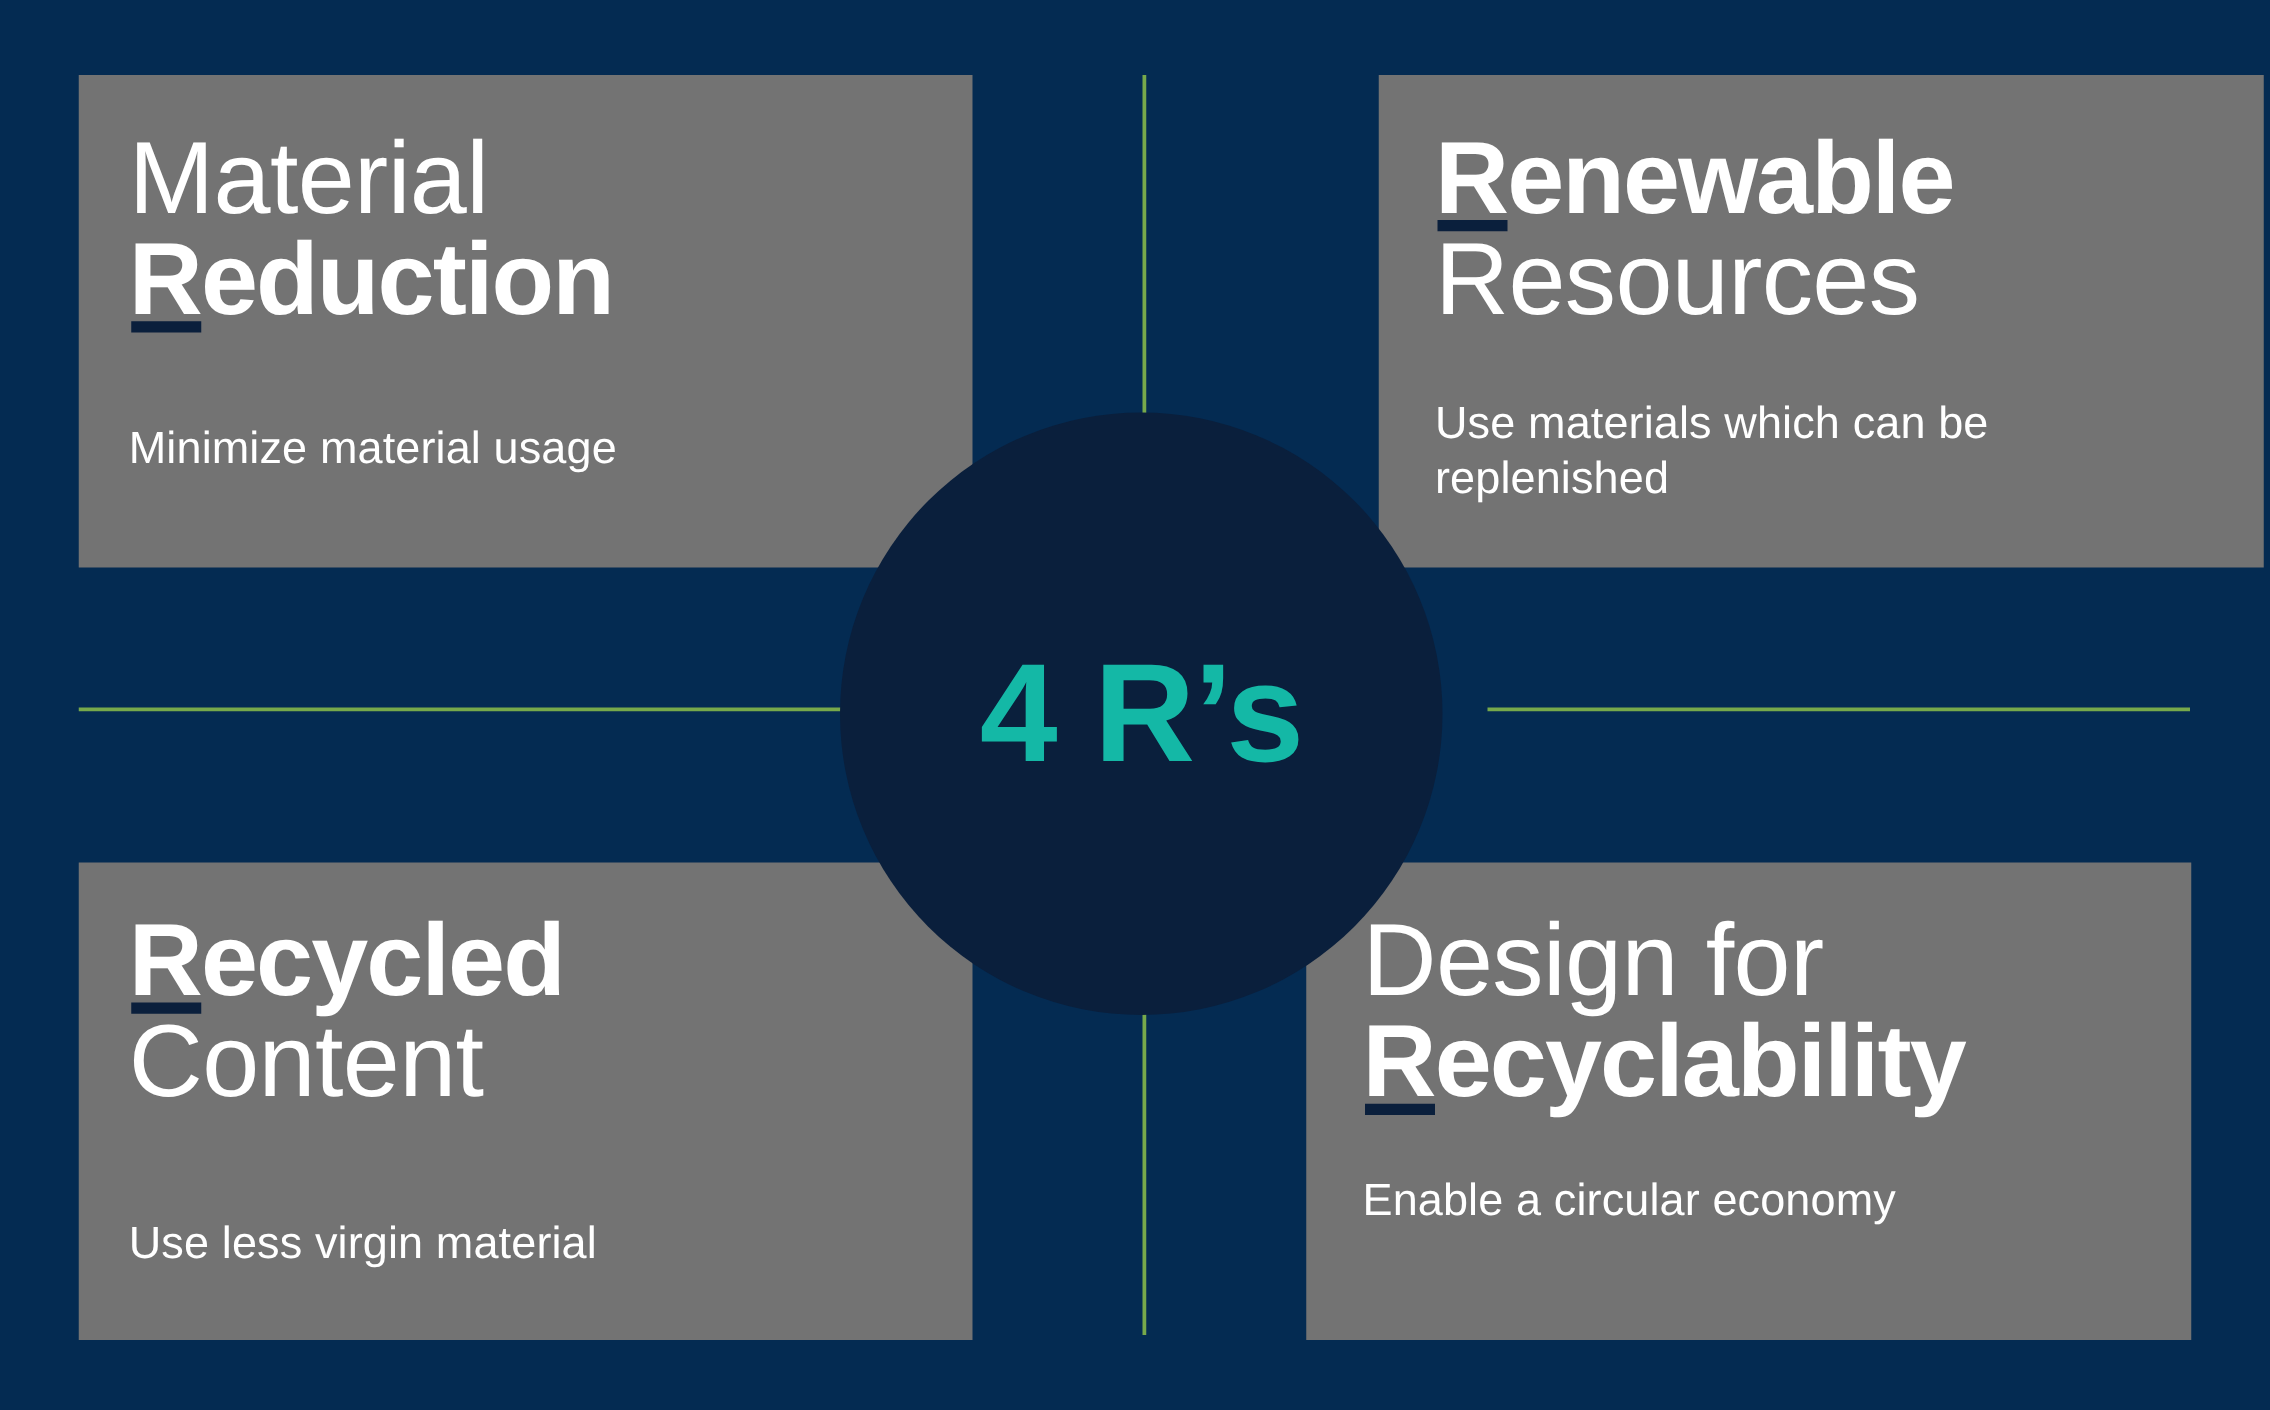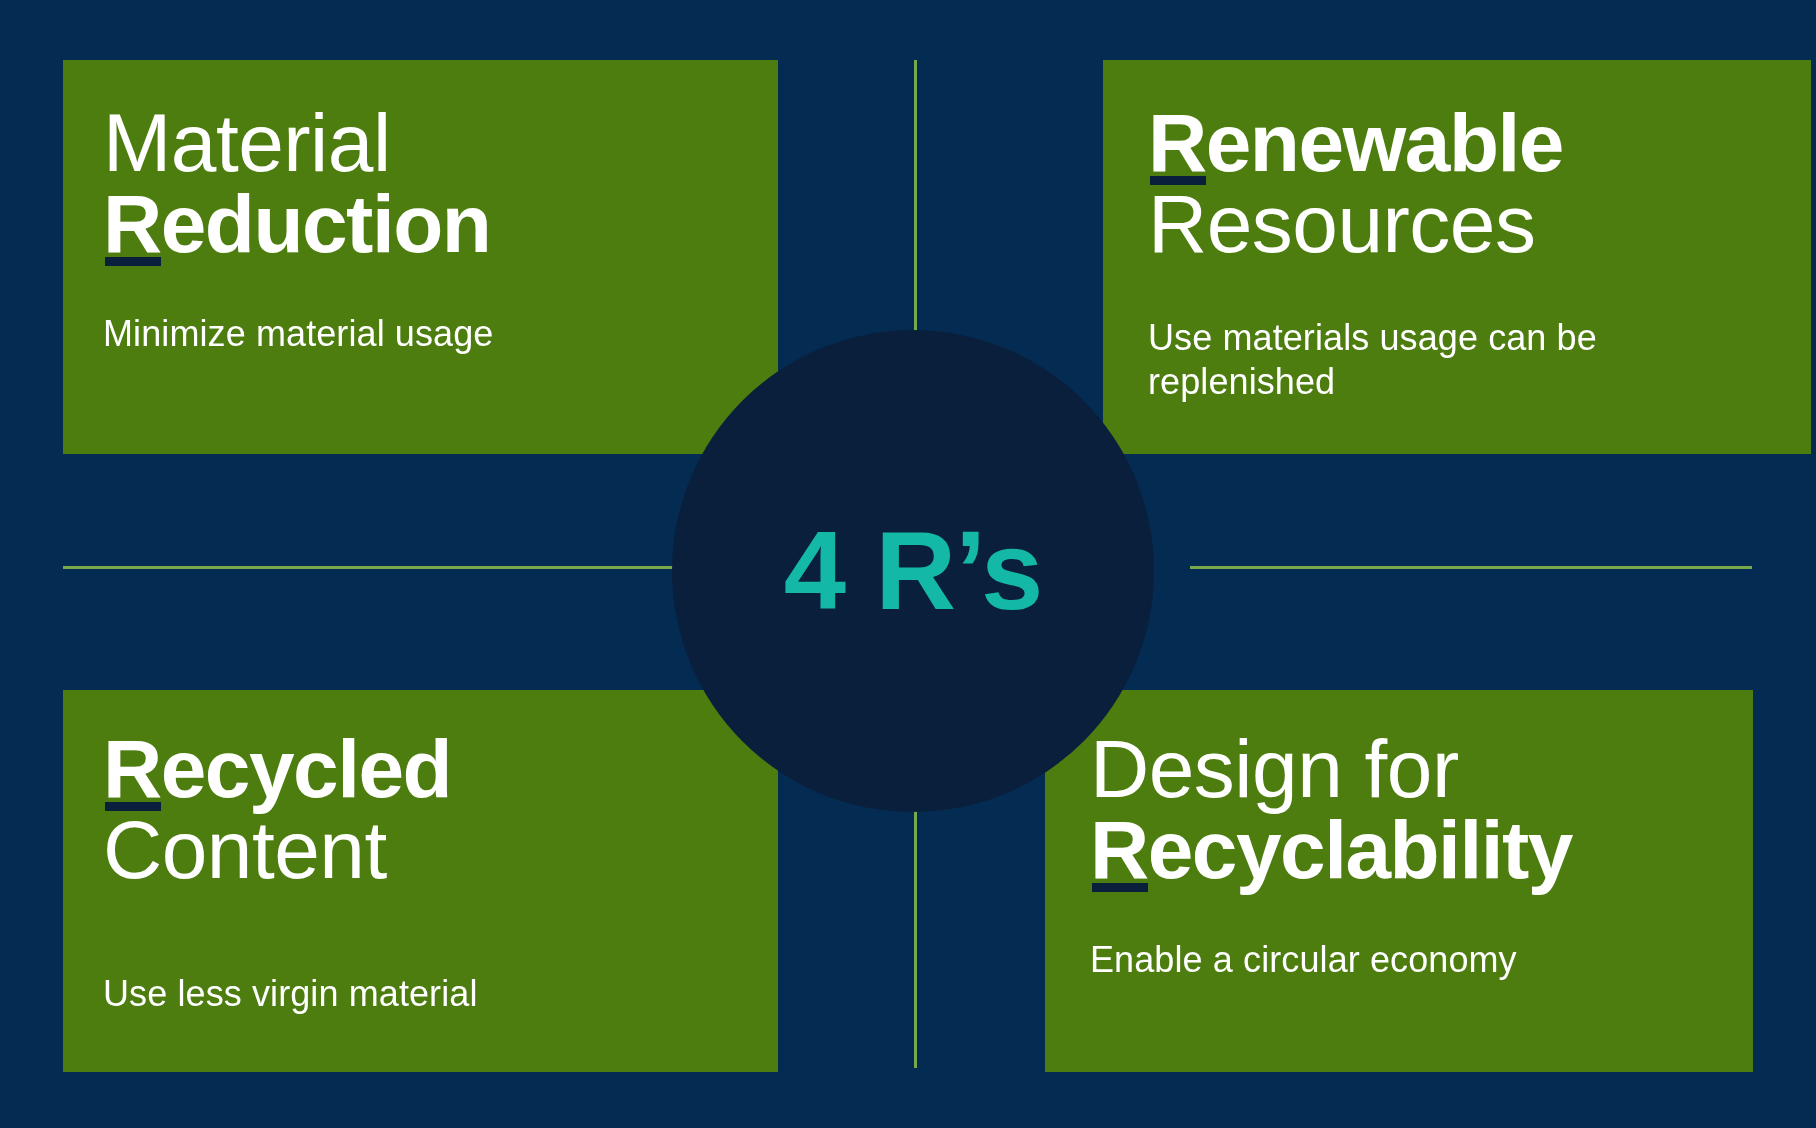--- a/index.html
+++ b/index.html
@@ -34,21 +34,21 @@
   }
 
   #divider-vertical-top    { left:914px; top:60px;  height:360px; }
   #divider-vertical-bottom { left:914px; top:700px; height:368px; }
   #divider-horizontal-left { left:63px;  top:566px; width:620px; }
   #divider-horizontal-right{ left:1190px;top:566px; width:562px; }
 
   
   .card {
     position:absolute;
-    background:#4d7c0f;
+    background:#737373;
     padding:0;
   }
   #card-material-reduction   { left:63px;   top:60px;   width:715px;  height:394px; }
   #card-renewable-resources  { left:1103px; top:60px;   width:708px;  height:394px; }
   #card-recycled-content     { left:63px;   top:690px;  width:715px;  height:382px; }
   #card-design-recyclability { left:1045px; top:690px;  width:708px;  height:382px; }
 
   .card-inner { position:absolute; }
   #card-material-reduction   .card-inner { left:40px; top:42px;  }
   #card-renewable-resources  .card-inner { left:45px; top:42px;  }
@@ -79,21 +79,21 @@
 
   
   .subcopy {
     color:#FFFFFF;
     font-weight:400;
     font-size:36px;
     line-height:1.22;
     letter-spacing:0.1px;
   }
   .subcopy b { font-weight:400; }
-  #card-material-reduction   .subcopy { margin-top:48px; }
+  #card-material-reduction   .subcopy { margin-top:72px; }
   #card-renewable-resources  .subcopy { margin-top:52px; max-width:560px; white-space:normal; }
   #card-recycled-content     .subcopy { margin-top:82px; }
   #card-design-recyclability .subcopy { margin-top:48px; max-width:560px; white-space:normal; }
 
   
   #center-hub {
     position:absolute;
     left:672px;
     top:330px;
     width:482px;
@@ -135,21 +135,21 @@
     </div>
   </div>
 
   <div class="card" id="card-renewable-resources">
     <div class="card-inner">
       <div class="heading">
         <span class="hl-bold"><span class="underlined">Renewable</span></span>
         <span class="hl-light">Resources</span>
       </div>
       <div class="subcopy">
-        <span>Use materials usage can be </span><b>replenished</b>
+        <span>Use materials which can be </span><b>replenished</b>
       </div>
     </div>
   </div>
 
   <div class="card" id="card-recycled-content">
     <div class="card-inner">
       <div class="heading">
         <span class="hl-bold"><span class="underlined">Recycled</span></span>
         <span class="hl-light">Content</span>
       </div>

